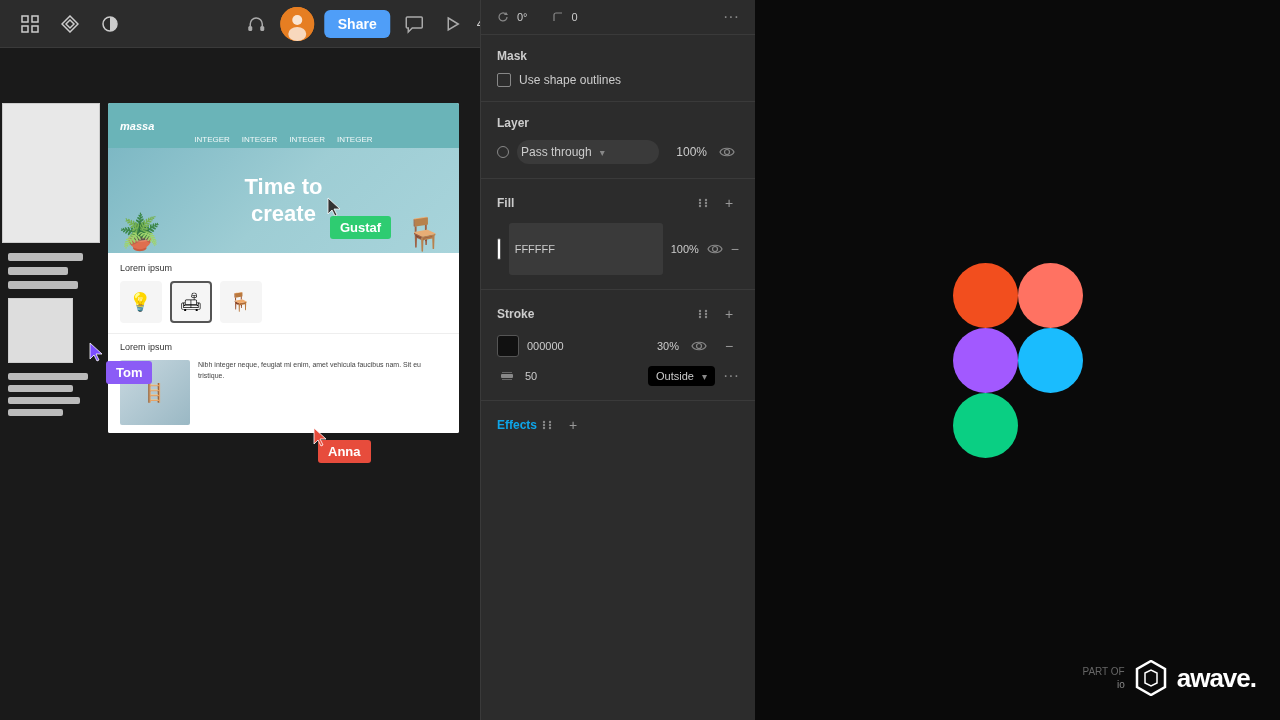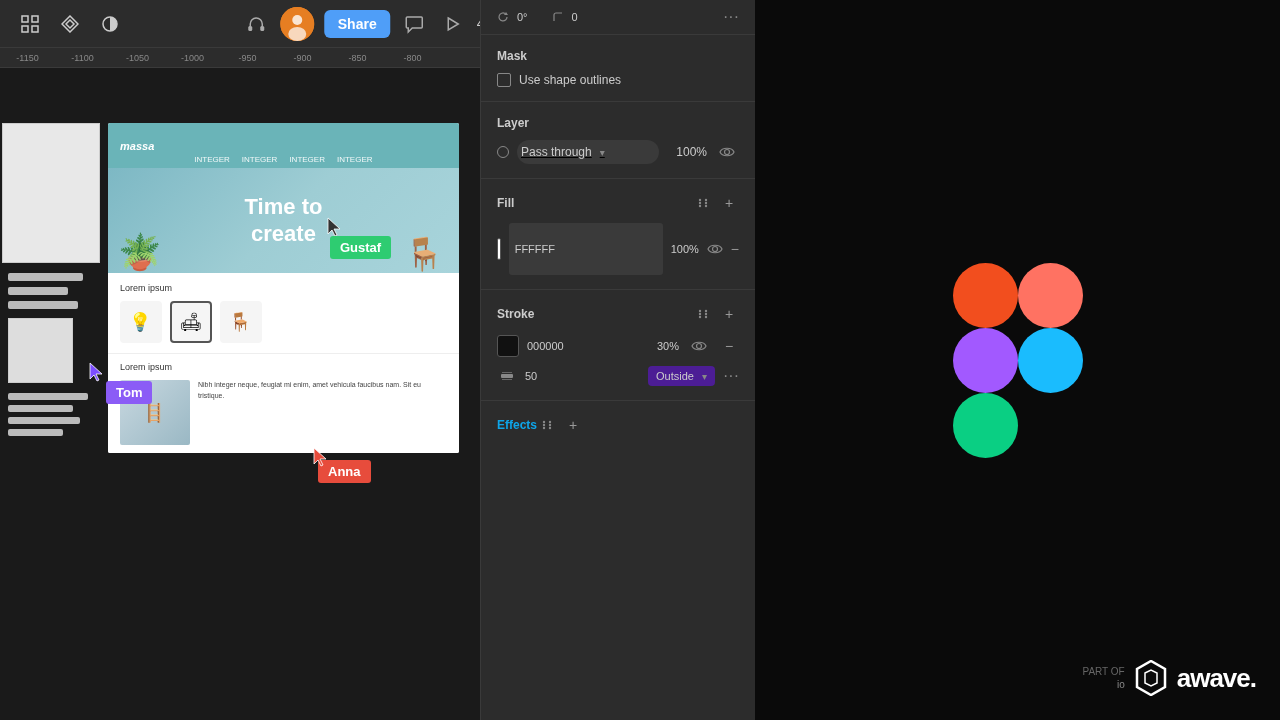--- a/index.html
+++ b/index.html
@@ -342,21 +342,20 @@
     }
     .layer-mode-btn {
       display: flex;
       align-items: center;
       gap: 4px;
       background: #3a3a3a;
       border-radius: 12px;
       padding: 5px 4px;
       cursor: pointer;
       flex: 1;
-      text-decoration: underline;
     }
     .layer-mode-text {
       color: #ccc;
       font-size: 12px;
     }
     .layer-opacity {
       color: #ccc;
       font-size: 12px;
       width: 40px;
       text-align: right;
@@ -482,21 +481,21 @@
     }
     .stroke-size-val {
       color: #ccc;
       font-size: 11px;
       flex: 1;
     }
     .stroke-position-btn {
       display: flex;
       align-items: center;
       gap: 4px;
-      background: #4c1d95;
+      background: #000000;
       border-radius: 4px;
       padding: 4px 8px;
       cursor: pointer;
     }
     .stroke-position-text {
       color: #ccc;
       font-size: 11px;
     }
 
     
@@ -636,32 +635,20 @@
           <polygon points="6,4 16,10 6,16" stroke="#aaa" stroke-width="1.5" fill="none"></polygon>
         </svg>
       </div>
       <div class="zoom-indicator">
         <span>49%</span>
         <span>▾</span>
       </div>
     </div>
   </div>
 
-  <div class="ruler">
-    <div class="ruler-marks">
-      <span class="ruler-mark">-1150</span>
-      <span class="ruler-mark">-1100</span>
-      <span class="ruler-mark">-1050</span>
-      <span class="ruler-mark">-1000</span>
-      <span class="ruler-mark">-950</span>
-      <span class="ruler-mark">-900</span>
-      <span class="ruler-mark">-850</span>
-      <span class="ruler-mark">-800</span>
-    </div>
-  </div>
 
   <div class="canvas-area">
 
     <div style="position:absolute; top:55px; left:2px; width:98px; height:140px; background:#e8e8e8; border:1px solid #ccc;"></div>
 
     <div style="position:absolute; top:205px; left:8px; display:flex; flex-direction:column; gap:6px;">
       <div style="width:75px;height:8px;background:#bbb;border-radius:2px;"></div>
       <div style="width:60px;height:8px;background:#bbb;border-radius:2px;"></div>
       <div style="width:70px;height:8px;background:#bbb;border-radius:2px;"></div>
     </div>

